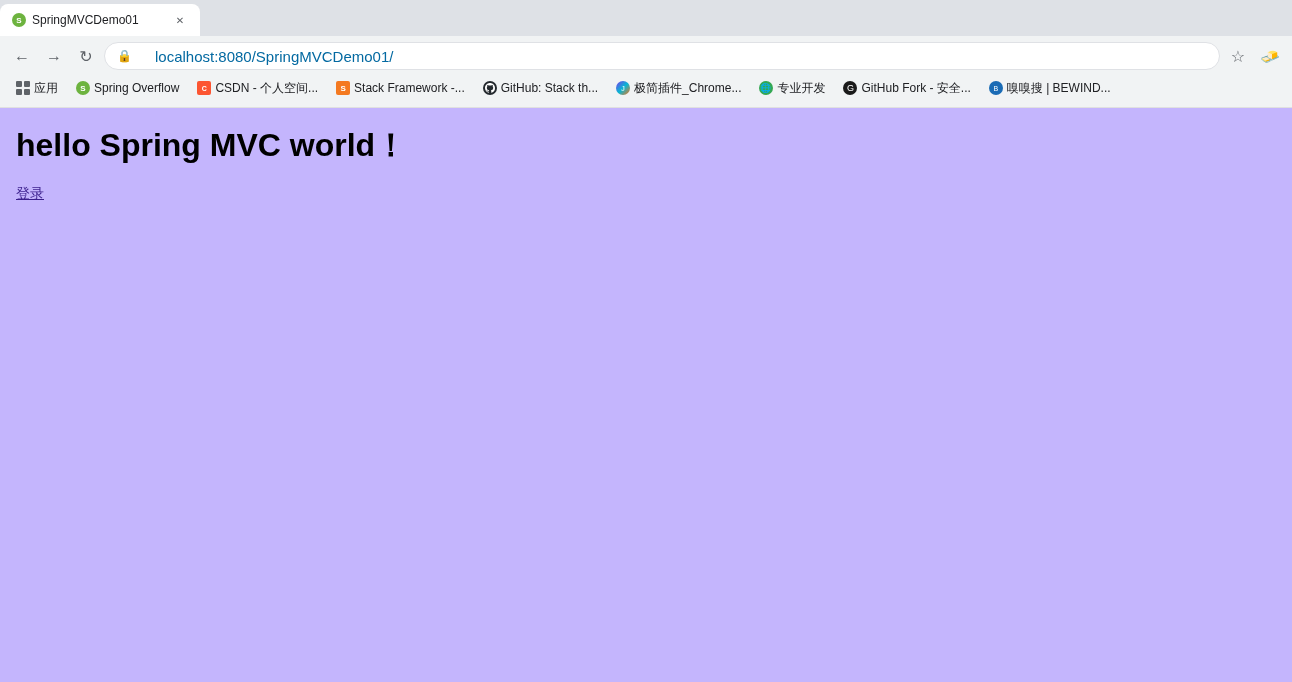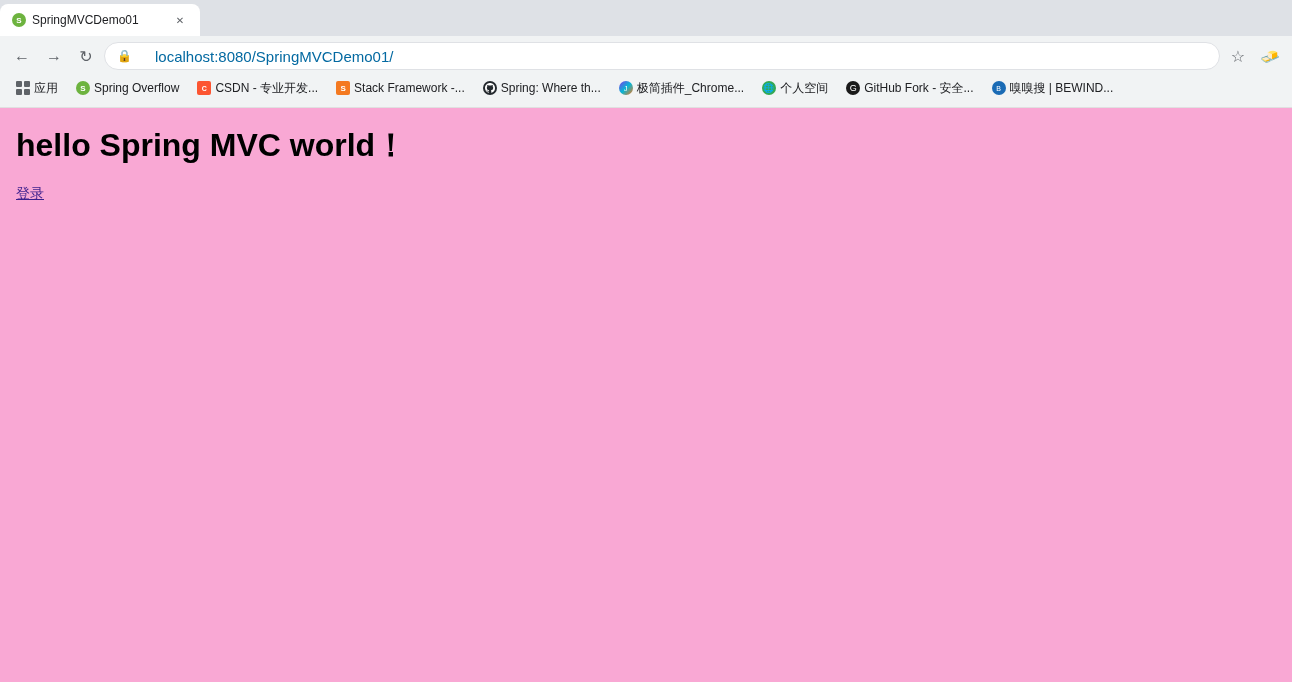--- a/index.html
+++ b/index.html
@@ -25,21 +25,21 @@
 
     .nav-right { display: flex; align-items: center; gap: 4px; }
     .nav-icon-btn { width: 28px; height: 28px; border-radius: 50%; border: none; background: transparent; cursor: pointer; display: flex; align-items: center; justify-content: center; color: #5f6368; font-size: 16px; }
 
     
     .bookmarks-bar { height: 32px; background: #f1f3f4; border-bottom: 1px solid #e0e0e0; display: flex; padding: 0 8px; gap: 2px; overflow: hidden; }
     .bookmark-item { height: 24px; border-radius: 4px; display: flex; align-items: center; padding: 0 8px; gap: 4px; cursor: pointer; font-size: 12px; color: #202124; white-space: nowrap; }
     .bookmark-favicon { width: 14px; height: 14px; flex-shrink: 0; }
 
     
-    .page-content { background: #f9a8d4; width: 100%; height: calc(682px - 36px - 40px - 32px); overflow: hidden; padding: 16px; }
+    .page-content { background: #c4b5fd; width: 100%; height: calc(682px - 36px - 40px - 32px); overflow: hidden; padding: 16px; }
     .page-heading { font-size: 32px; font-weight: bold; color: #000000; margin-bottom: 16px; }
     .page-link { color: #3b1f8c; text-decoration: underline; font-size: 14px; cursor: pointer; font-family: Liberation Mono, monospace; }
 
     .spring-favicon { width: 14px; height: 14px; border-radius: 50%; background: #6db33f; display: flex; align-items: center; justify-content: center; font-size: 8px; color: white; font-weight: bold; }
     .csdn-favicon { width: 14px; height: 14px; background: #fc5531; display: flex; align-items: center; justify-content: center; font-size: 7px; color: white; font-weight: bold; border-radius: 2px; }
     .stackoverflow-favicon { width: 14px; height: 14px; background: #f47920; display: flex; align-items: center; justify-content: center; font-size: 8px; color: white; font-weight: bold; border-radius: 2px; }
     .github-favicon { width: 14px; height: 14px; background: #24292e; border-radius: 50%; display: flex; align-items: center; justify-content: center; font-size: 9px; color: white; }
     .jijian-favicon { width: 14px; height: 14px; border-radius: 50%; background: linear-gradient(135deg, #7c3aed, #06b6d4, #f97316); display: flex; align-items: center; justify-content: center; font-size: 7px; color: white; }
     .personal-favicon { width: 14px; height: 14px; border-radius: 50%; background: #34a853; display: flex; align-items: center; justify-content: center; font-size: 9px; color: white; }
     .greasy-favicon { width: 14px; height: 14px; border-radius: 50%; background: #1a1a1a; display: flex; align-items: center; justify-content: center; font-size: 7px; color: white; }
@@ -86,45 +86,45 @@
       <span>应用</span>
     </div>
 
     <div class="bookmark-item">
       <div class="spring-favicon bookmark-favicon">S</div>
       <span>Spring Overflow</span>
     </div>
 
     <div class="bookmark-item">
       <div class="csdn-favicon bookmark-favicon">C</div>
-      <span>CSDN - 专业开发...</span>
+      <span>CSDN - 个人空间...</span>
     </div>
 
     <div class="bookmark-item">
       <div class="stackoverflow-favicon bookmark-favicon">S</div>
       <span>Stack Framework -...</span>
     </div>
 
     <div class="bookmark-item">
       <div class="github-favicon bookmark-favicon">
         <svg width="10" height="10" viewBox="0 0 16 16" fill="white">
             <path d="M8 0C3.58 0 0 3.58 0 8c0 3.54 2.29 6.53 5.47 7.59.4.07.55-.17.55-.38 0-.19-.01-.82-.01-1.49-2.01.37-2.53-.49-2.69-.94-.09-.23-.48-.94-.82-1.13-.28-.15-.68-.52-.01-.53.63-.01 1.08.58 1.23.82.72 1.21 1.87.87 2.33.66.07-.52.28-.87.51-1.07-1.78-.2-3.64-.89-3.64-3.95 0-.87.31-1.59.82-2.15-.08-.2-.36-1.02.08-2.12 0 0 .67-.21 2.2.82.64-.18 1.32-.27 2-.27.68 0 1.36.09 2 .27 1.53-1.04 2.2-.82 2.2-.82.44 1.1.16 1.92.08 2.12.51.56.82 1.27.82 2.15 0 3.07-1.87 3.75-3.65 3.95.29.25.54.73.54 1.48 0 1.07-.01 1.93-.01 2.2 0 .21.15.46.55.38A8.013 8.013 0 0016 8c0-4.42-3.58-8-8-8z"></path>
           </svg>
       </div>
-      <span>Spring: Where th...</span>
+      <span>GitHub: Stack th...</span>
     </div>
 
     <div class="bookmark-item">
       <div class="jijian-favicon bookmark-favicon">J</div>
       <span>极简插件_Chrome...</span>
     </div>
 
     <div class="bookmark-item">
       <div class="personal-favicon bookmark-favicon">🌐</div>
-      <span>个人空间</span>
+      <span>专业开发</span>
     </div>
 
     <div class="bookmark-item">
       <div class="greasy-favicon bookmark-favicon" style="background:#1a1a1a;font-size:9px;">G</div>
       <span>GitHub Fork - 安全...</span>
     </div>
 
     <div class="bookmark-item">
       <div class="bewind-favicon bookmark-favicon">B</div>
       <span>嗅嗅搜 | BEWIND...</span>

